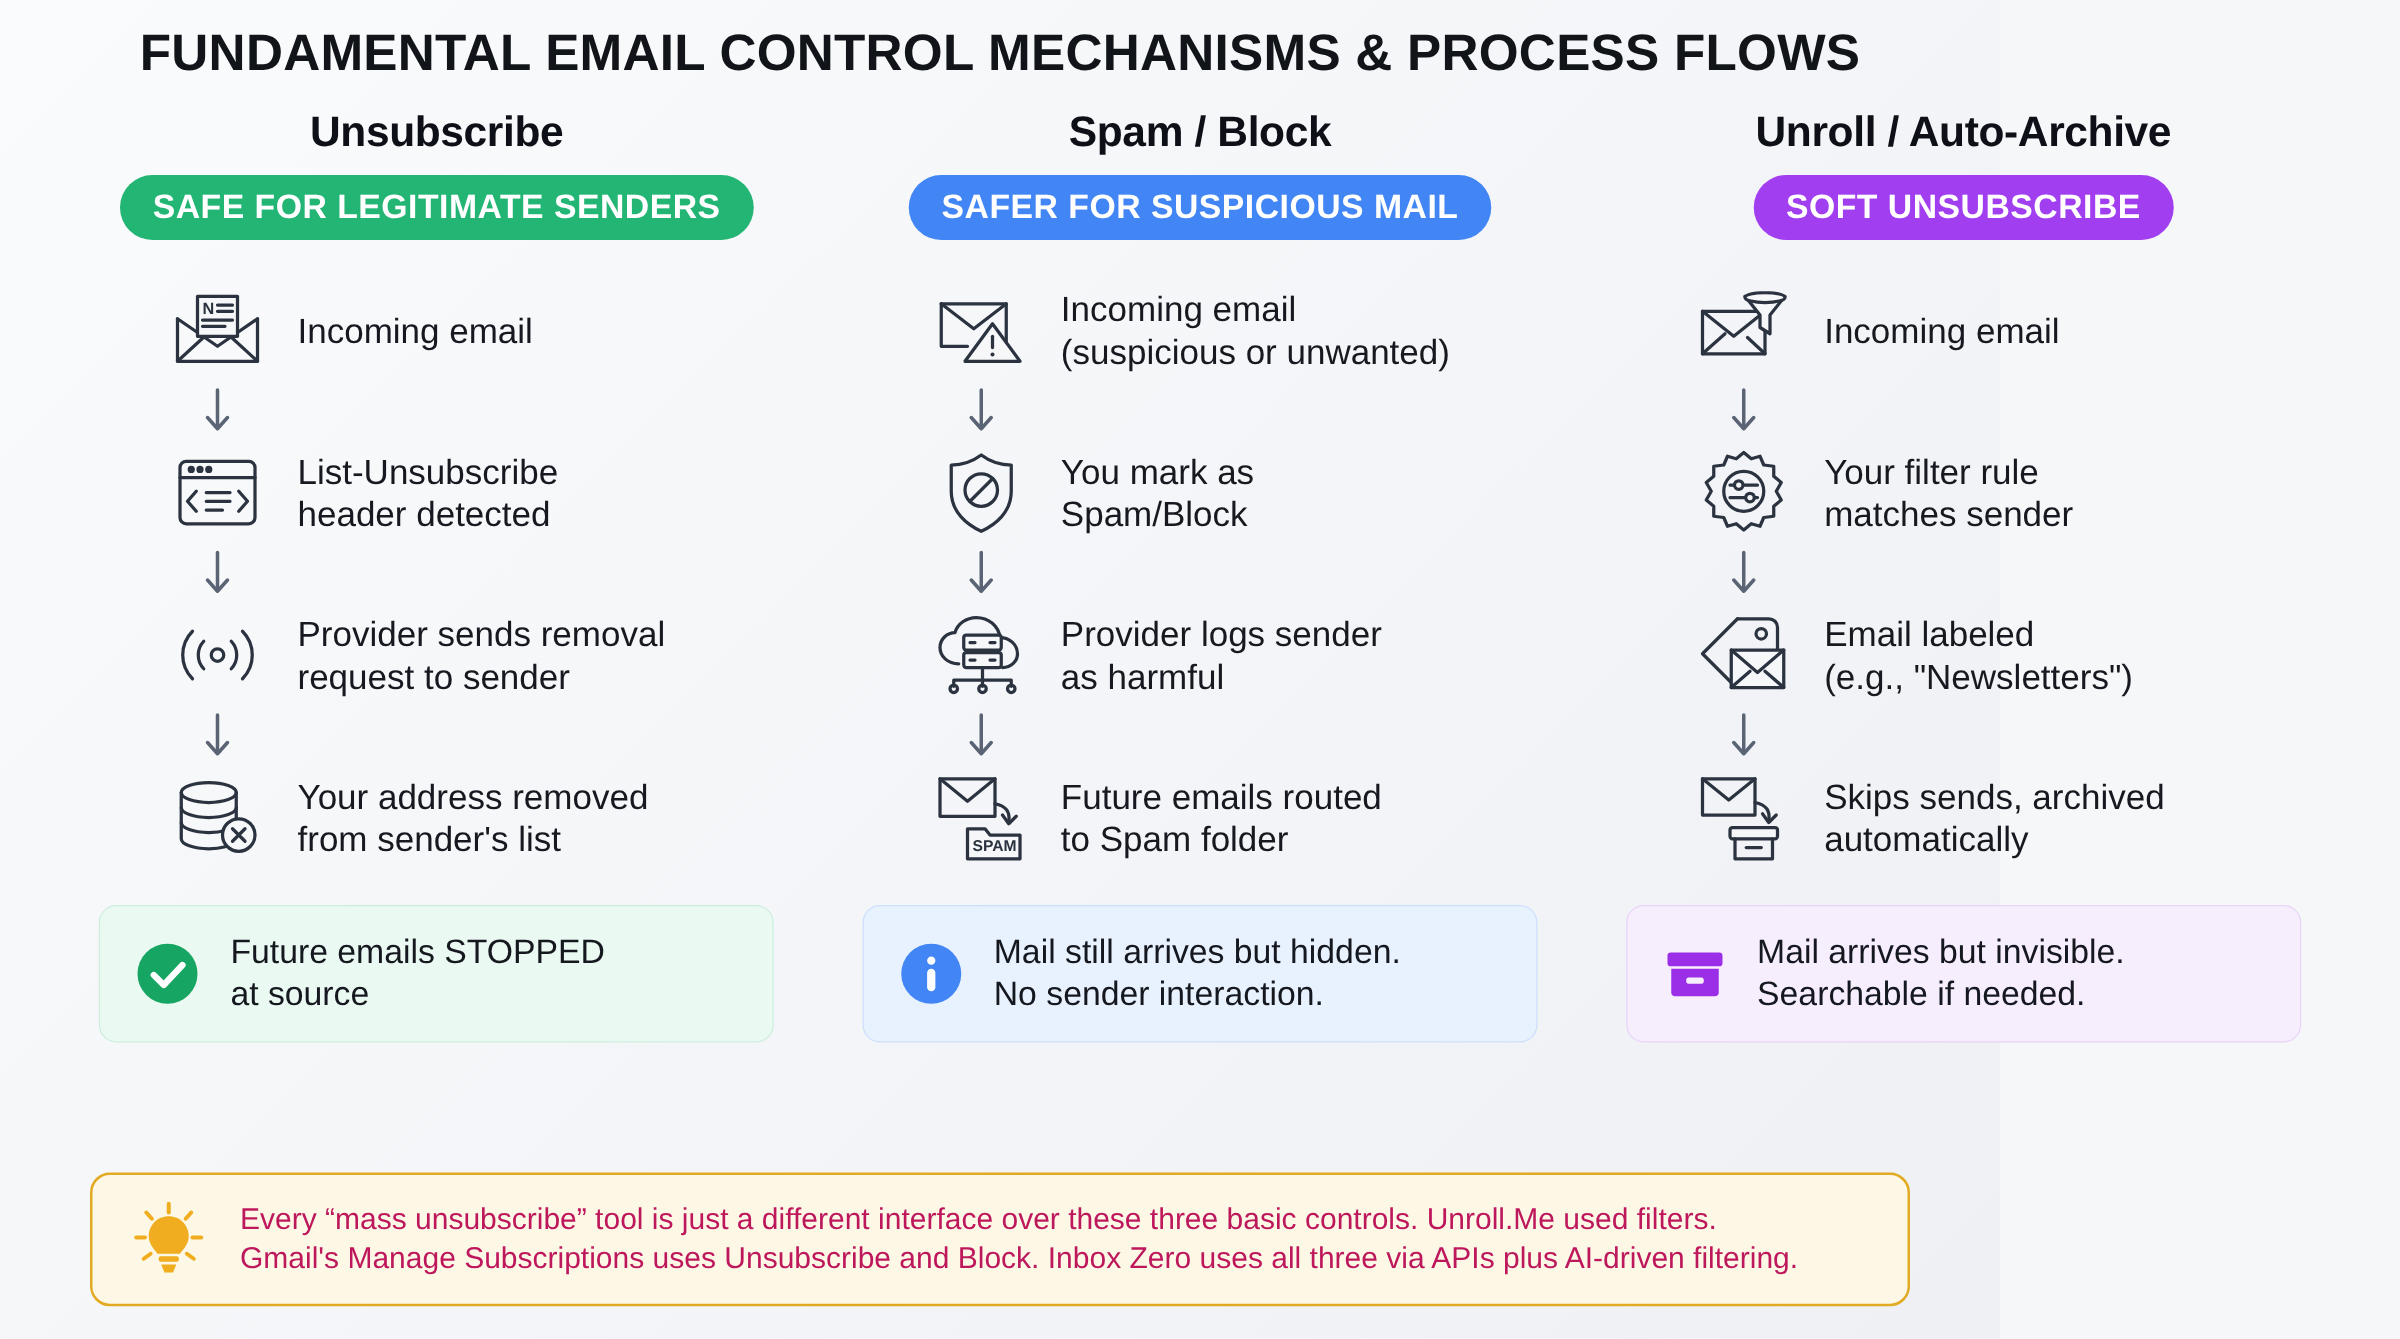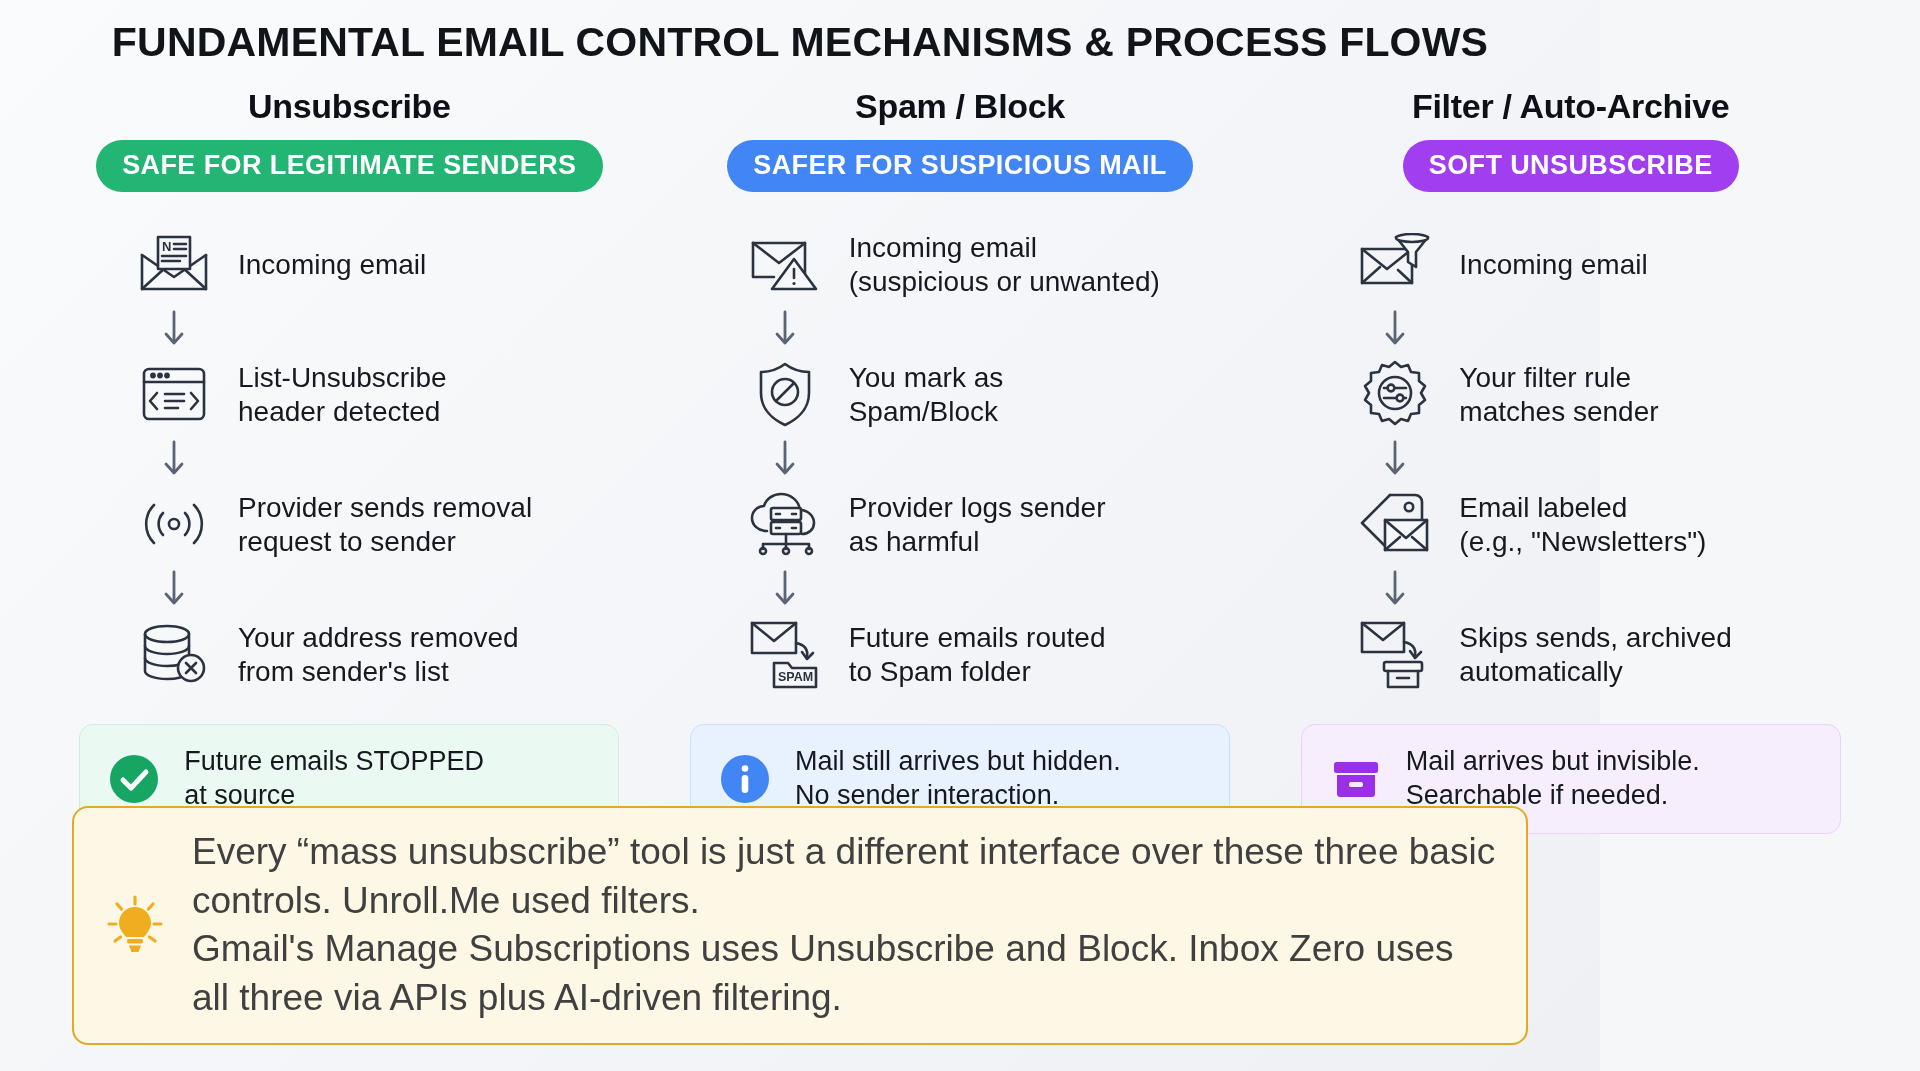--- a/index.html
+++ b/index.html
@@ -130,23 +130,23 @@
     background: #fdf8e6;
     border: 2.5px solid #e2a922;
     border-radius: 16px;
     display: flex;
     align-items: center;
     gap: 26px;
     padding: 20px 30px;
   }
   .footer-icon { flex: 0 0 62px; width: 62px; height: 62px; }
   .footer-text {
-    font-size: 37px;
+    font-size: 24px;
     line-height: 1.32;
-    color: #404040;
+    color: #be185d;
     white-space: pre-line;
   }
 </style>
 </head>
 <body>
 
 <div id="page">
 
   <div class="title">FUNDAMENTAL EMAIL CONTROL MECHANISMS &amp; PROCESS FLOWS</div>
 
@@ -347,21 +347,21 @@
               <circle cx="28" cy="17.5" r="3.3" fill="#ffffff"></circle>
               <rect x="24.7" y="24" width="6.6" height="18" rx="3.3" fill="#ffffff"></rect>
             </svg>
         </span>
         <span class="outcome-text">Mail still arrives but hidden.
 No sender interaction.</span>
       </div>
     </div>
 
     <div class="col">
-      <div class="col-head">Filter / Auto-Archive</div>
+      <div class="col-head">Unroll / Auto-Archive</div>
       <div class="badge" style="background:#a13ef0">SOFT UNSUBSCRIBE</div>
 
       <div class="steps">
 
         <div class="step">
           <span class="step-icon">
             <svg width="74" height="62" viewBox="0 0 74 62" fill="none" stroke="#2b3340" stroke-width="2.6" stroke-linecap="round" stroke-linejoin="round">
               <path d="M4 16 H54 V50 H4 Z"></path>
               <path d="M4 16 L29 36 L54 16"></path>
               <path d="M4 50 L22 34 M54 50 L40 37"></path>

